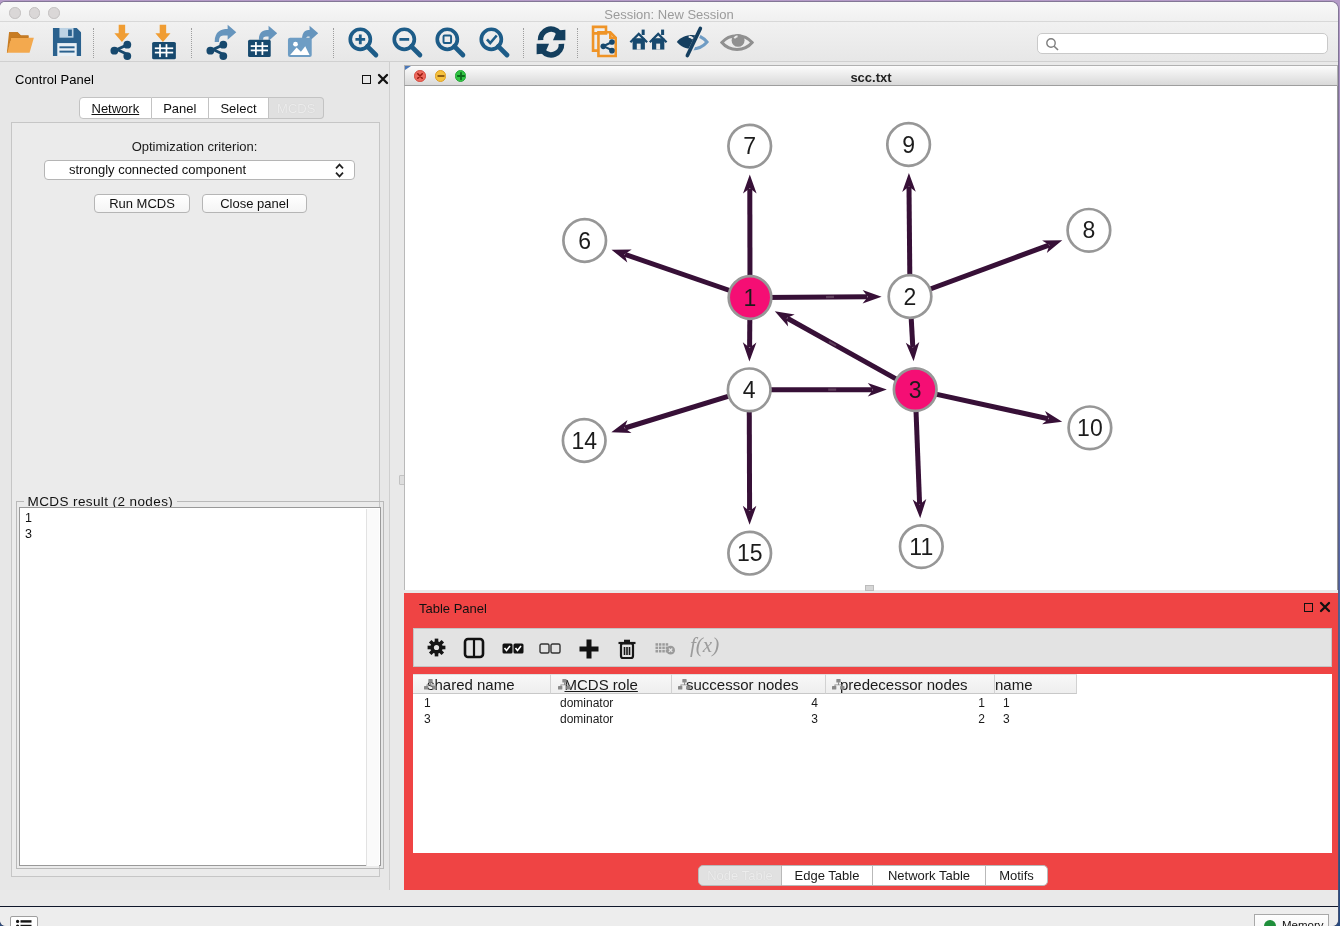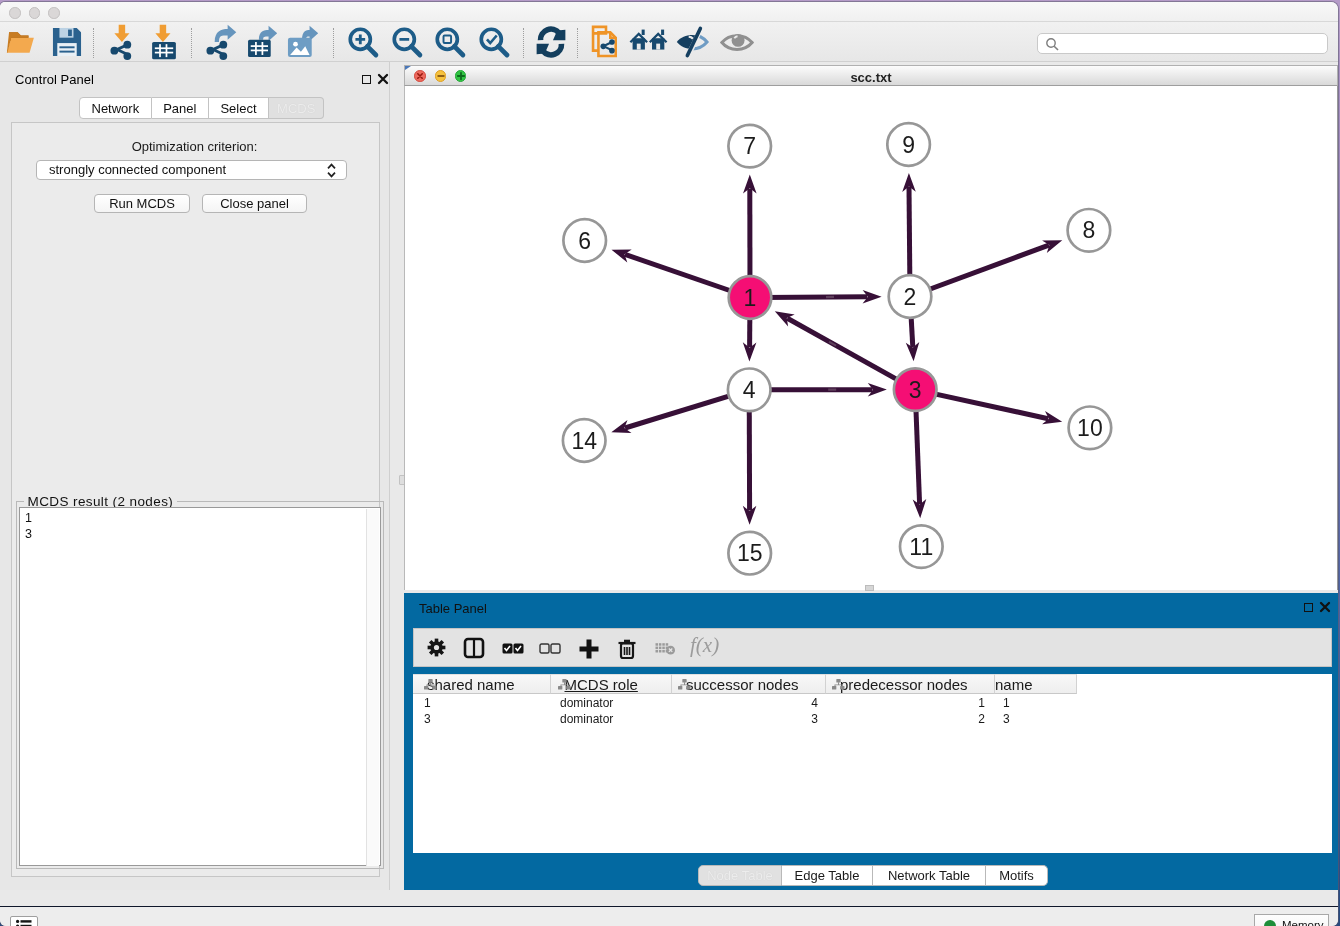--- a/index.html
+++ b/index.html
@@ -13,40 +13,40 @@
 #toolbar{left:0;top:20px;width:1338px;height:40px;background:linear-gradient(180deg,#f1f1f1,#e7e7e7);border-bottom:1px solid #d0d0d0;}
 .sep{top:6px;height:30px;width:0;border-left:1px dotted #9e9e9e;}
 .tbi{top:2px;transform:scale(1.08);}
 #search{left:1037px;top:11px;width:291px;height:21px;background:#fff;border:1px solid #c9c9c9;border-radius:5px;}
 
 #dock{left:0;top:60px;width:390px;height:828px;background:#e7e7e7;border-right:1px solid #cfcfcf;}
 #cphead{left:15px;top:10px;font-size:13px;color:#000000;}
 .floatbtn{width:9px;height:9px;border:1.6px solid #111;background:transparent;}
 .tabrow{height:22px;display:flex;font-size:13px;}
 .tab{border:1px solid #c3c3c3;border-left:none;background:#fff;color:#111;display:flex;align-items:center;justify-content:center;padding:0 11.5px;}
-.tab.first{border-left:1px solid #c3c3c3;border-radius:4px 0 0 4px;}
+.tab.first{border-left:1px solid #c3c3c3;border-radius:4px 0 0 4px;text-decoration:underline;}
 .tab.last{border-radius:0 4px 4px 0;}
 .tab.sel{background:#e0e0e0;color:#ececec;text-shadow:0 0 1px #c9c9c9;}
 #cpinner{left:11px;top:60px;width:369px;height:755px;background:#ebebeb;border:1px solid #c6c6c6;}
 #optlabel{left:0;top:77px;width:100%;text-align:center;font-size:13px;color:#1a1a1a;}
-#cpselect{left:36px;top:98px;width:311px;height:20px;background:#fff;border:1px solid #b5b5b5;border-radius:4px;font-size:13px;color:#111;line-height:18px;padding-left:12px;}
+#cpselect{left:44px;top:98px;width:311px;height:20px;background:#fff;border:1px solid #b5b5b5;border-radius:4px;font-size:13px;color:#111;line-height:18px;padding-left:24px;}
 .btn{height:19px;background:linear-gradient(180deg,#ffffff,#f4f4f4);border:1px solid #b5b5b5;border-radius:4px;font-size:13px;color:#111;text-align:center;line-height:17px;}
 #fieldset{left:16px;top:439px;width:368px;height:368px;border:1px solid #b9b9b9;}
 #fslegend{left:7px;top:-8px;background:#ebebeb;padding:0 3.5px;font-size:13.5px;letter-spacing:0.4px;color:#111;}
 #fswhite{left:2px;top:5px;width:362px;height:359px;background:#fff;border:1px solid #999;}
 #fsscroll{right:1px;top:1px;width:13px;height:357px;background:#fafafa;border-left:1px solid #e2e2e2;}
 .fsitem{left:5px;font-size:12.5px;color:#111;}
 
 #netframe{left:404px;top:63px;width:1050px;height:525px;}
 #nettitle{left:0;top:0;width:934px;height:21px;background:linear-gradient(180deg,#fcfcfc,#d9d9d9);border:1px solid #b0b0b0;border-bottom:1px solid #9e9e9e;}
 #netname{width:100%;top:4px;text-align:center;font-size:13px;font-weight:600;color:#222;}
 #canvas{left:0;top:21px;width:934px;height:504px;background:#fff;border-left:1px solid #b9b9b9;border-right:1px solid #999;}
 .tlc{width:11.6px;height:11.6px;border-radius:50%;top:4.2px;}
 
-#tablepanel{left:404px;top:591px;width:934px;height:297px;background:#0369a1;}
+#tablepanel{left:404px;top:591px;width:934px;height:297px;background:#ef4444;}
 #tphead{left:15px;top:8px;font-size:13px;color:#111;}
 #tptoolbar{left:9px;top:35px;width:919px;height:39px;background:#e3e3e3;border:1px solid #c4c4c4;text-align:center;}
 #tphdr{left:9px;top:81px;width:919px;height:20px;background:#fff;}
 .hcell{position:absolute;top:0;height:20px;background:linear-gradient(180deg,#f8f8f8,#eeeeee);border-right:1px solid #d2d2d2;border-top:1px solid #e0e0e0;border-bottom:1px solid #c8c8c8;}
 .htext{position:absolute;top:1px;width:100%;text-align:left;font-size:15px;color:#1a1a1a;}
 #tbody{left:9px;top:101px;width:919px;height:159px;background:#fff;}
 .trow{position:absolute;left:0;width:919px;height:16px;font-size:12px;color:#1a1a1a;}
 .td{position:absolute;top:1px;}
 .tdr{position:absolute;top:1px;text-align:right;}
 
@@ -54,20 +54,21 @@
 
 #statusbar{left:0;top:904px;width:1338px;height:36px;background:#ededed;border-top:1px solid #0f172a;}
 #listbtn{left:10px;top:9px;width:28px;height:20px;background:#fff;border:1px solid #9f9f9f;border-radius:2px;}
 #membtn{left:1254px;top:7px;width:75px;height:23px;background:linear-gradient(180deg,#fdfdfd,#f3f3f3);border:1px solid #a8a8a8;font-size:11.5px;color:#111;}
 </style></head><body>
 <div id="win">
 <div id="titlebar" class="abs">
   <div class="tl abs" style="left:9.2px;background:#dad7d7;border:1px solid #c2bfbf;"></div>
   <div class="tl abs" style="left:28.7px;background:#dad7d7;border:1px solid #c2bfbf;"></div>
   <div class="tl abs" style="left:48.2px;background:#dad7d7;border:1px solid #c2bfbf;"></div>
+  <div id="title" class="abs">Session: New Session</div>
 </div>
 <div id="toolbar" class="abs">
   <svg class="abs tbi" style="left:4px" width="36" height="36" viewBox="0 0 36 36">
         <path d="M6 9 h8 l3 3 h7 v5 h-18z" fill="#a96317"></path>
         <path d="M4 28 L8 14 h21 l-4 14 z" fill="#f3a94e"></path>
         <path d="M4 28 L6 9 h8 l3 3 h7 v2 h-16 l-3.5 14z" fill="#c87c22"></path>
       </svg>
   <svg class="abs tbi" style="left:49px" width="36" height="36" viewBox="0 0 36 36">
         <path d="M5 5 h22 l4 4 v22 h-26 z" fill="#2a618e"></path>
         <rect x="11" y="5" width="13" height="9" fill="#bcd2e4"></rect>

